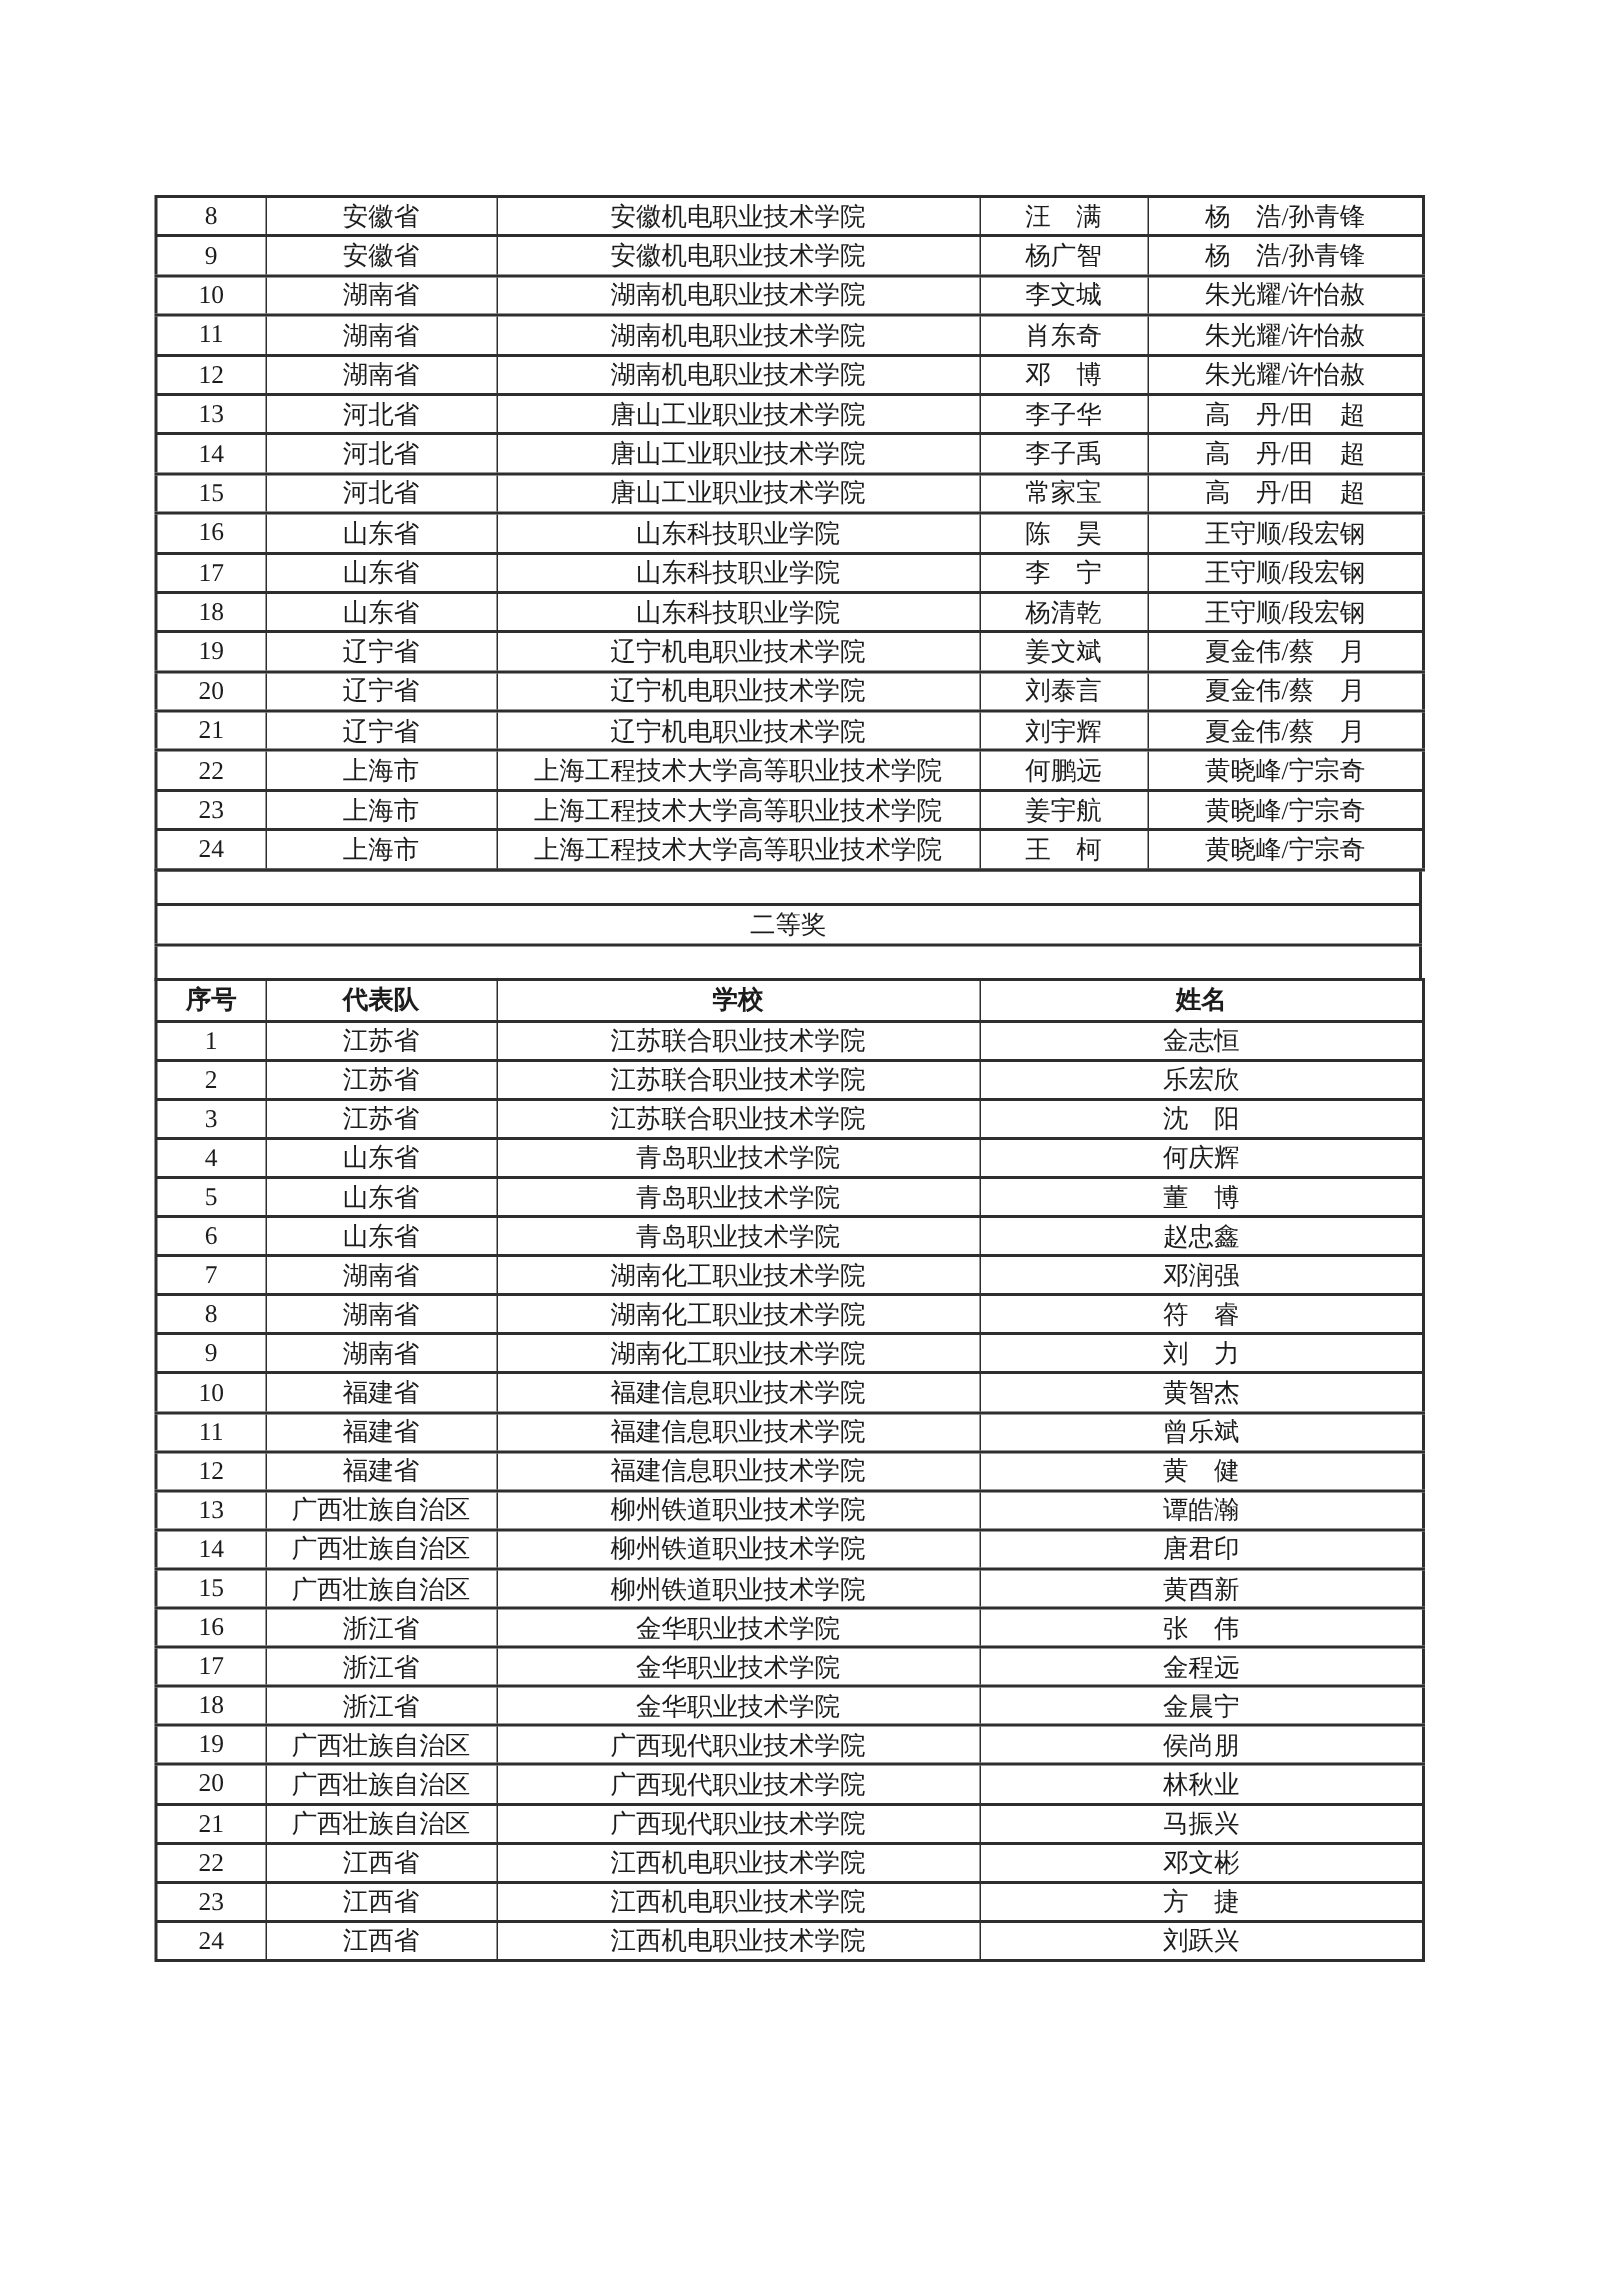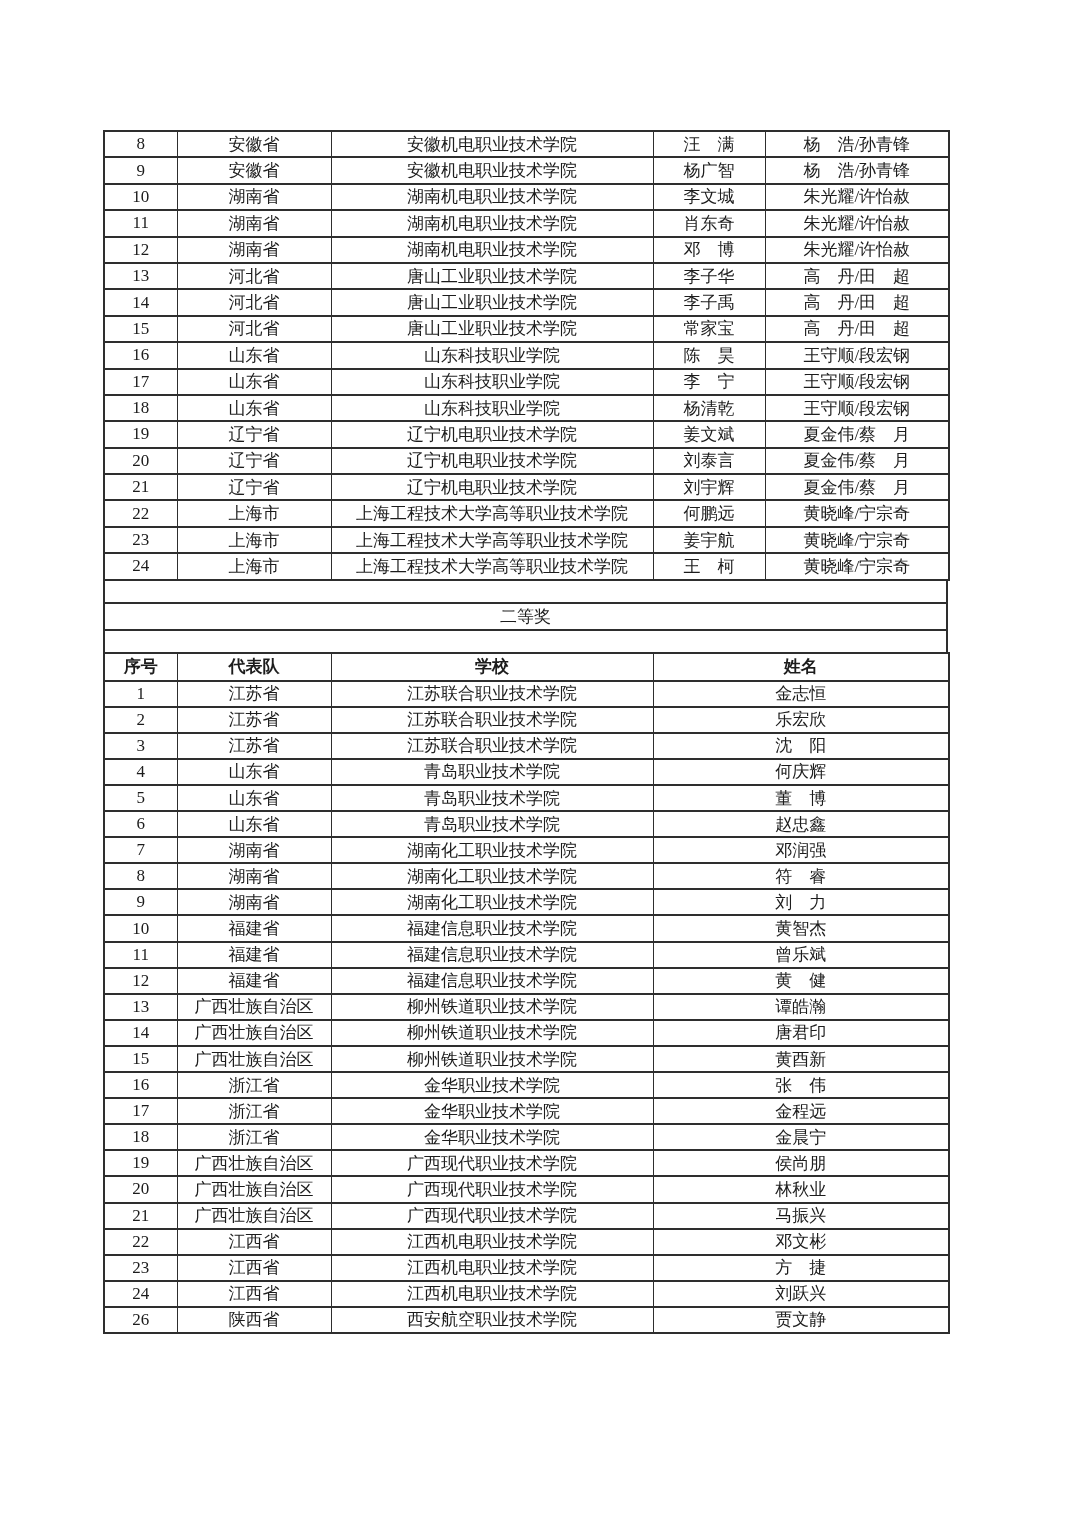--- a/index.html
+++ b/index.html
@@ -358,22 +358,16 @@
           <td>江西省</td>
           <td>江西机电职业技术学院</td>
           <td>方　捷</td>
         </tr>
         <tr>
           <td class="num">24</td>
           <td>江西省</td>
           <td>江西机电职业技术学院</td>
           <td>刘跃兴</td>
         </tr>
-        <tr>
-          <td class="num">26</td>
-          <td>陕西省</td>
-          <td>西安航空职业技术学院</td>
-          <td>贾文静</td>
-        </tr>
       </tbody>
   </table>
 
 </div>
 
 </body></html>

